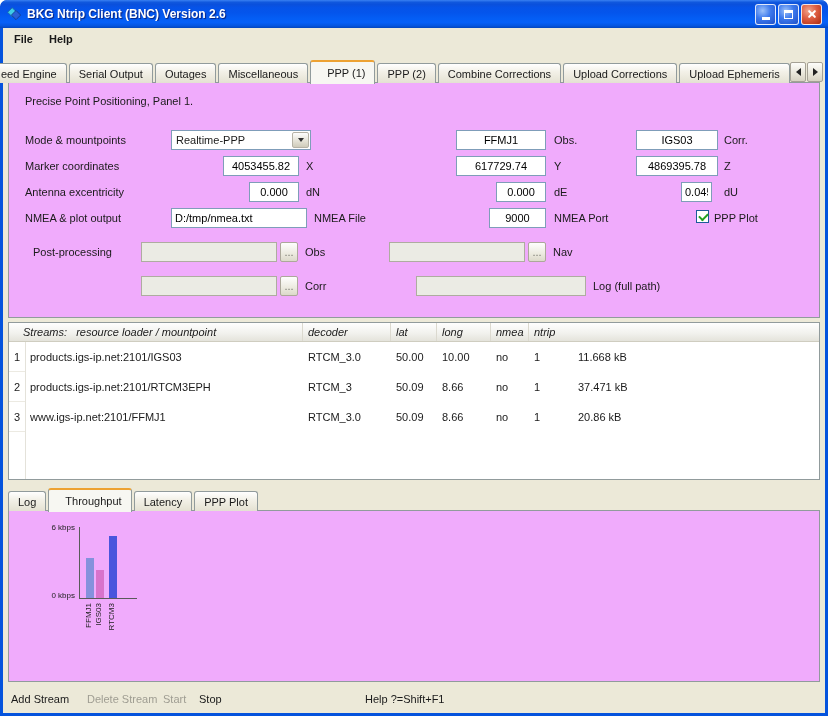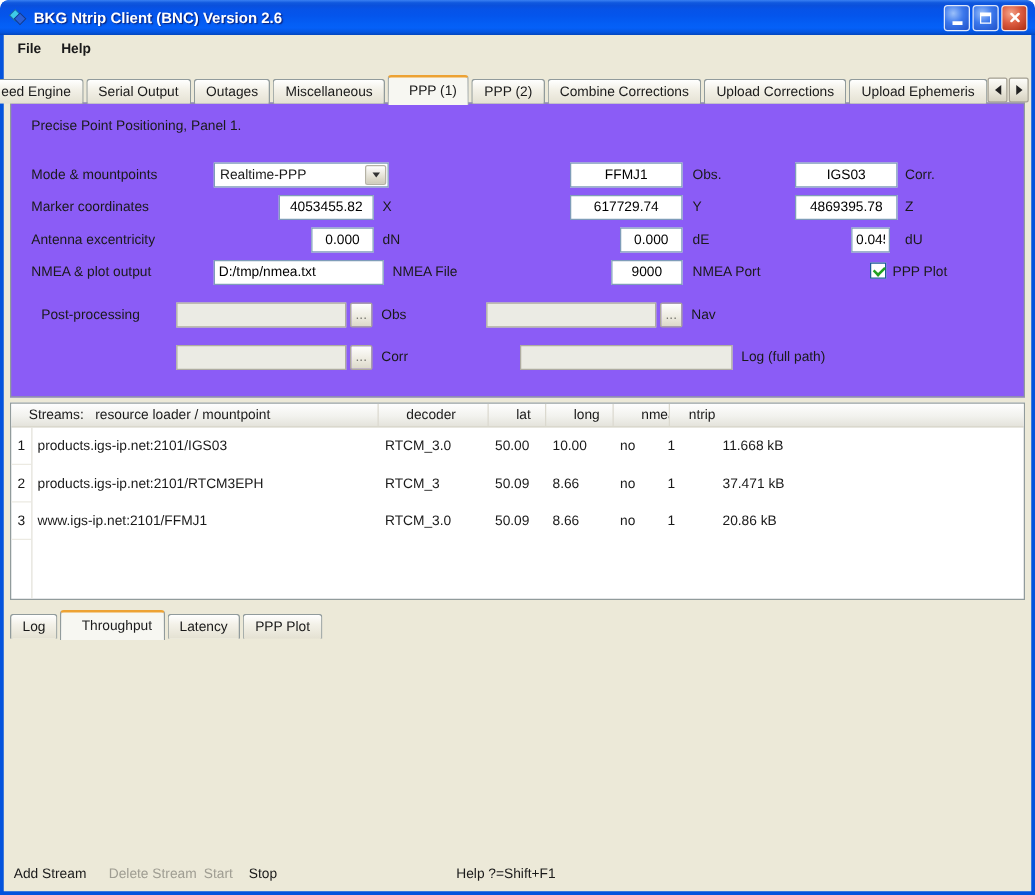--- a/index.html
+++ b/index.html
@@ -34,21 +34,21 @@
   .tab { height:20px; padding:0 9px; display:flex; align-items:center; white-space:nowrap;
     background:linear-gradient(#ffffff,#f3f1e8 40%,#e4e1d2); border:1px solid #919b9c; border-bottom:none;
     border-radius:3px 3px 0 0; margin-right:2px; position:relative; }
   .tab.clipped { margin-left:-12px; }
   .tab.active { height:24px; background:#f7f7f2; border-top:2px solid #eda233; margin-bottom:-1px; z-index:3;padding-left:16px; }
   .tab-scroll { position:absolute; right:2px; top:34px; display:flex; gap:1px; z-index:4; }
   .scroll-btn { width:16px; height:20px; background:linear-gradient(#fdfdfa,#e8e5d8 60%,#d6d2c2); border:1px solid #a5a195; border-radius:2px; display:flex; align-items:center; justify-content:center; }
   .arr-left  { width:0; height:0; border-top:4px solid transparent; border-bottom:4px solid transparent; border-right:5px solid #222; }
   .arr-right { width:0; height:0; border-top:4px solid transparent; border-bottom:4px solid transparent; border-left:5px solid #222; }
 
-  .pane { position:absolute; background:#8b5cf6; border:1px solid #919b9c; z-index:1; }
+  .pane { position:absolute; background:#f0abfc; border:1px solid #919b9c; z-index:1; }
   .ppp-pane { left:5px; top:54px; width:812px; height:236px; }
   .pane-title { position:absolute; left:16px; top:12px; }
 
   .lbl { position:absolute; white-space:nowrap; line-height:14px; }
 
   .field { position:absolute; height:20px; border:1px solid #7f9db9; background:#fff; font:11px "Liberation Sans","DejaVu Sans",sans-serif; padding:0 3px; color:#000; }
   .field.center { text-align:center; }
   .field:disabled { background:#ebebe4; border-color:#aeaca0; }
 
   .combo { position:absolute; height:20px; background:#fff; border:1px solid #7f9db9; display:flex; align-items:center; }
@@ -60,21 +60,21 @@
     background:linear-gradient(#fefefd,#eceadf 60%,#dcd9ca); color:#7a7a72; font:11px "Liberation Sans",sans-serif; line-height:8px; padding:0; }
 
   .checkbox { position:absolute; width:13px; height:13px; background:#fff; border:1px solid #1d5b99; }
   .checkbox.checked::after { content:""; position:absolute; left:2px; top:2px; width:7px; height:4px;
     border-left:2px solid #21a121; border-bottom:2px solid #21a121; transform:rotate(-45deg); }
 
   
   .streams { position:absolute; left:5px; top:294px; width:812px; height:158px; background:#fff; border:1px solid #919b9c; overflow:hidden; }
   .grid8 { display:grid; grid-template-columns:16px 278px 88px 46px 54px 38px 44px 1fr; }
   .st-header { height:19px; background:linear-gradient(#fefefe,#f2f2ee 55%,#e4e3db); border-bottom:1px solid #cfcdc0; }
-  .st-header .h { border-right:1px solid #dbd9cf; padding:3px 22px 0; white-space:nowrap; overflow:hidden; }
+  .st-header .h { border-right:1px solid #dbd9cf; padding:3px 5px 0; white-space:nowrap; overflow:hidden;font-style:italic; }
   .st-header .h.mount { grid-column:1 / 3; white-space:pre; padding-left:14px; }
   .st-header .h:last-child { border-right:none; }
   .st-row { height:30px; align-items:center; }
   .st-row .c { padding:0 5px; white-space:nowrap; overflow:hidden; }
   .st-row .c.num { height:30px; display:flex; align-items:center; padding:0 0 0 5px; border-bottom:1px solid #eceae2; }
   .numline { position:absolute; left:16px; top:19px; bottom:0; width:1px; background:#e4e2da; }
 
   
   .bottom-tabbar { position:absolute; left:5px; top:458px; height:25px; display:flex; align-items:flex-end; z-index:2; }
   .chart-pane { left:5px; top:482px; width:812px; height:172px; }
@@ -236,20 +236,32 @@
       <div class="numline"></div>
     </div>
 
     <div class="bottom-tabbar">
       <div class="tab">Log</div>
       <div class="tab active">Throughput</div>
       <div class="tab">Latency</div>
       <div class="tab">PPP Plot</div>
     </div>
 
+    <div class="pane chart-pane">
+      <span class="ytick" style="top:12px">6 kbps</span>
+      <span class="ytick" style="top:80px">0 kbps</span>
+      <div class="plot">
+          <div style="position: absolute; bottom: 0px; left: 6px; width: 8px; height: 40px; background: rgb(133, 145, 220);"></div>
+          <div style="position: absolute; bottom: 0px; left: 16px; width: 8px; height: 28px; background: rgb(216, 115, 203);"></div>
+          <div style="position: absolute; bottom: 0px; left: 29px; width: 8px; height: 62px; background: rgb(74, 85, 221);"></div>
+        </div>
+    <span class="xlabel" style="left: 75px;">FFMJ1</span>
+        <span class="xlabel" style="left: 85px;">IGS03</span>
+        <span class="xlabel" style="left: 98px;">RTCM3</span>
+      </div>
 
     <div class="toolbar">
       <span class="action" style="left:8px">Add Stream</span>
       <span class="action disabled" style="left:84px">Delete Stream</span>
       <span class="action disabled" style="left:160px">Start</span>
       <span class="action" style="left:196px">Stop</span>
       <span class="help-text" style="left:362px">Help ?=Shift+F1</span>
     </div>
 
   </div>

